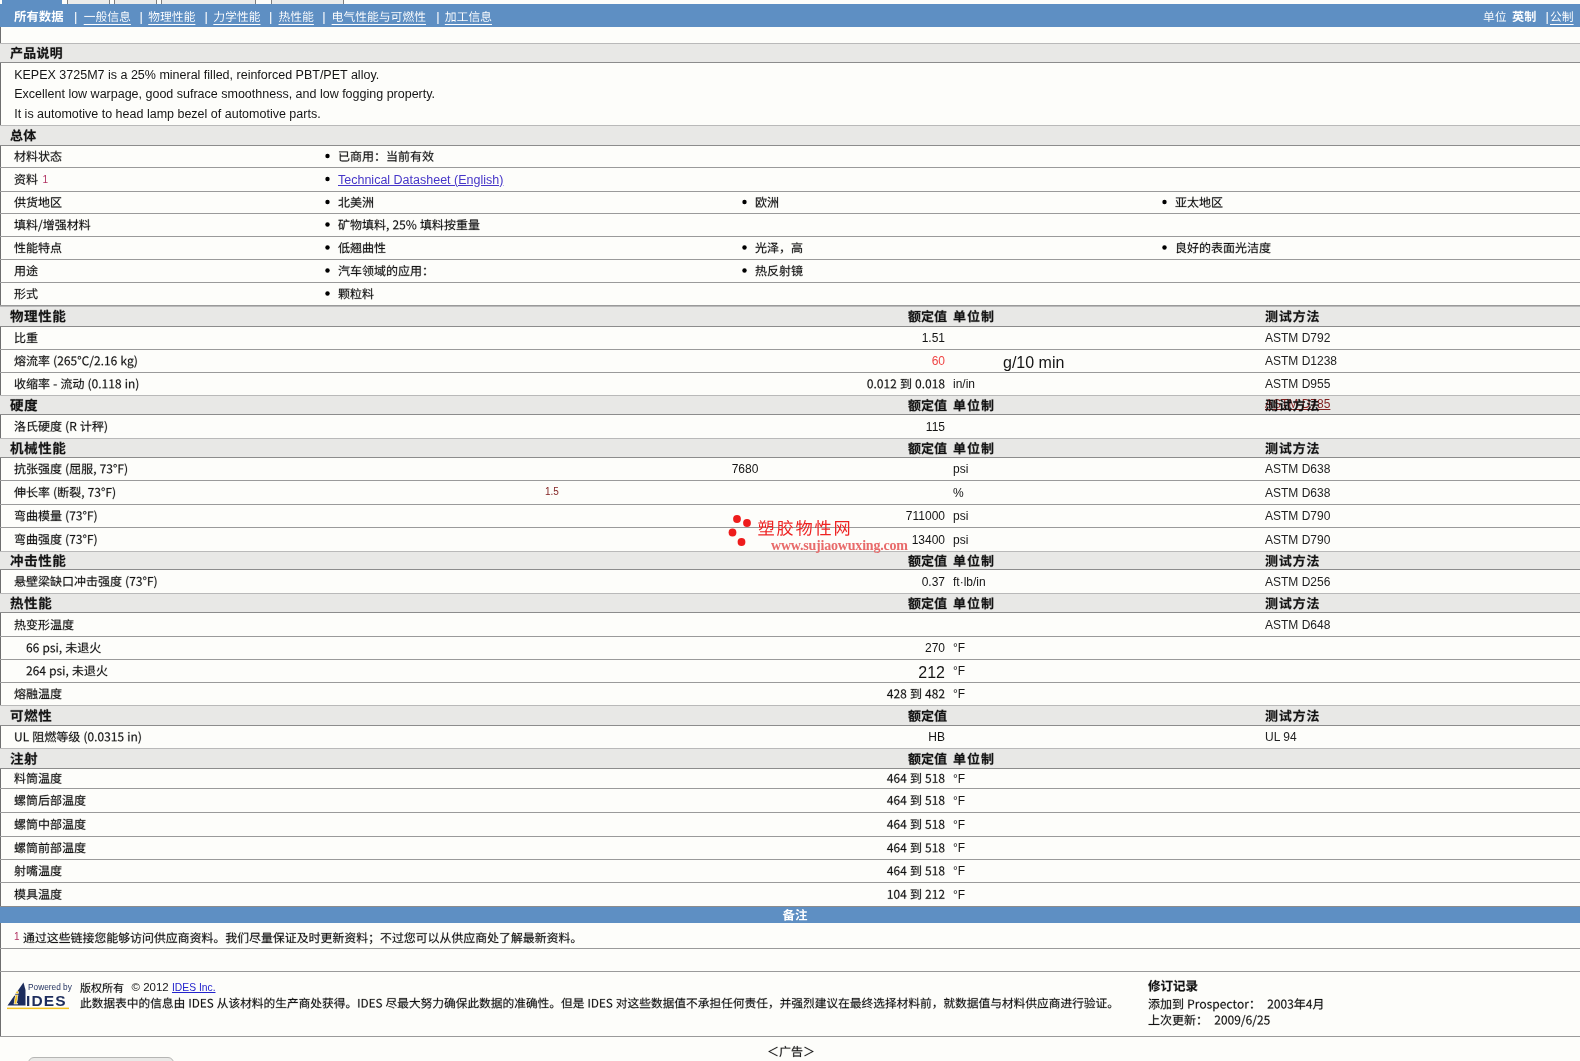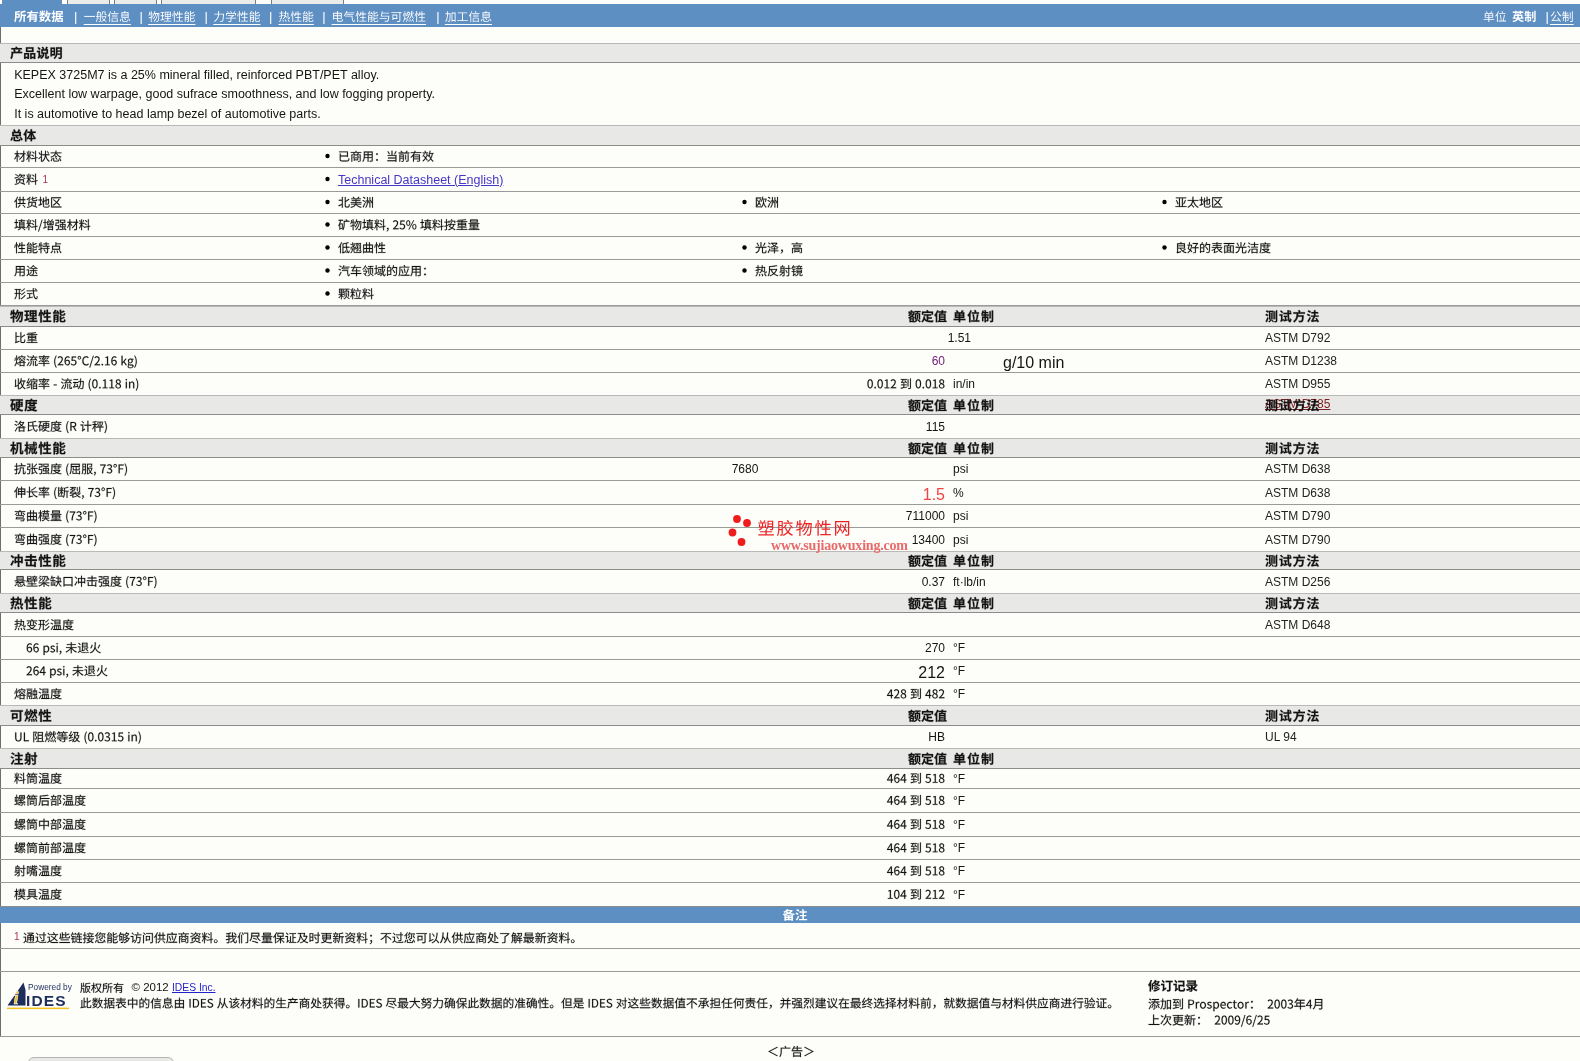--- a/index.html
+++ b/index.html
@@ -69,33 +69,33 @@
 <div class="t" style="font-size:13px;top:10px;left:204.5px;color:#fff;">|</div>
 <div class="t" style="font-size:13px;top:10px;left:269px;color:#fff;">|</div>
 <div class="t" style="font-size:13px;top:10px;left:322.2px;color:#fff;">|</div>
 <div class="t" style="font-size:13px;top:10px;left:436.2px;color:#fff;">|</div>
 <div class="t" style="font-size:13px;top:10px;left:1545.5px;color:#fff;">|</div>
 <div class="t" style="font-size:12.5px;top:68.9px;left:14.2px;color:#141414;">KEPEX 3725M7 is a 25% mineral filled, reinforced PBT/PET alloy.</div>
 <div class="t" style="font-size:12.5px;top:88.4px;left:14.2px;color:#141414;">Excellent low warpage, good sufrace smoothness, and low fogging property.</div>
 <div class="t" style="font-size:12.5px;top:108.4px;left:14.2px;color:#141414;">It is automotive to head lamp bezel of automotive parts.</div>
 <div class="t" style="font-size:10px;top:174.5px;left:42.5px;color:#b03060;">1</div>
 <div class="t" style="font-size:12.5px;top:173.7px;left:338px;color:#4636c8;text-decoration:underline;">Technical Datasheet (English)</div>
-<div class="t" style="font-size:12px;top:332.1px;left:571px;width:400px;text-align:right;color:#141414;">1.51</div>
+<div class="t" style="font-size:12px;top:332.1px;left:545px;width:400px;text-align:right;color:#141414;">1.51</div>
 <div class="t" style="font-size:12px;top:332.1px;left:1265px;color:#222;">ASTM D792</div>
-<div class="t" style="font-size:12px;top:355.1px;left:545px;width:400px;text-align:right;color:#701a75;">60</div>
+<div class="t" style="font-size:12px;top:355.1px;left:545px;width:400px;text-align:right;color:#ef4444;">60</div>
 <div class="t" style="font-size:16px;top:355.1px;left:1003px;color:#141414;">g/10 min</div>
 <div class="t" style="font-size:12px;top:355.1px;left:1265px;color:#222;">ASTM D1238</div>
 <div class="t" style="font-size:12px;top:378.1px;left:953px;color:#141414;">in/in</div>
 <div class="t" style="font-size:12px;top:378.1px;left:1265px;color:#222;">ASTM D955</div>
 <div class="t" style="font-size:12px;top:420.6px;left:545px;width:400px;text-align:right;color:#141414;">115</div>
 <div class="t" style="font-size:12px;top:398px;left:1265px;color:#7f1d1d;text-decoration:underline;">ASTM D785</div>
 <div class="t" style="font-size:12px;top:463.1px;left:545px;width:400px;text-align:center;color:#141414;">7680</div>
 <div class="t" style="font-size:12px;top:463.1px;left:953px;color:#141414;">psi</div>
 <div class="t" style="font-size:12px;top:463.1px;left:1265px;color:#222;">ASTM D638</div>
-<div class="t" style="font-size:16px;top:486.6px;left:545px;width:400px;text-align:right;color:#ef4444;">1.5</div>
+<div class="t" style="font-size:10px;top:486.6px;left:545px;width:400px;color:#7f1d1d;">1.5</div>
 <div class="t" style="font-size:12px;top:486.6px;left:953px;color:#141414;">%</div>
 <div class="t" style="font-size:12px;top:486.6px;left:1265px;color:#222;">ASTM D638</div>
 <div class="t" style="font-size:12px;top:510.1px;left:545px;width:400px;text-align:right;color:#141414;">711000</div>
 <div class="t" style="font-size:12px;top:510.1px;left:953px;color:#141414;">psi</div>
 <div class="t" style="font-size:12px;top:510.1px;left:1265px;color:#222;">ASTM D790</div>
 <div class="t" style="font-size:12px;top:533.6px;left:545px;width:400px;text-align:right;color:#141414;">13400</div>
 <div class="t" style="font-size:12px;top:533.6px;left:953px;color:#141414;">psi</div>
 <div class="t" style="font-size:12px;top:533.6px;left:1265px;color:#222;">ASTM D790</div>
 <div class="t" style="font-size:12px;top:575.6px;left:545px;width:400px;text-align:right;color:#141414;">0.37</div>
 <div class="t" style="font-size:12px;top:575.6px;left:953px;color:#141414;">ft·lb/in</div>

